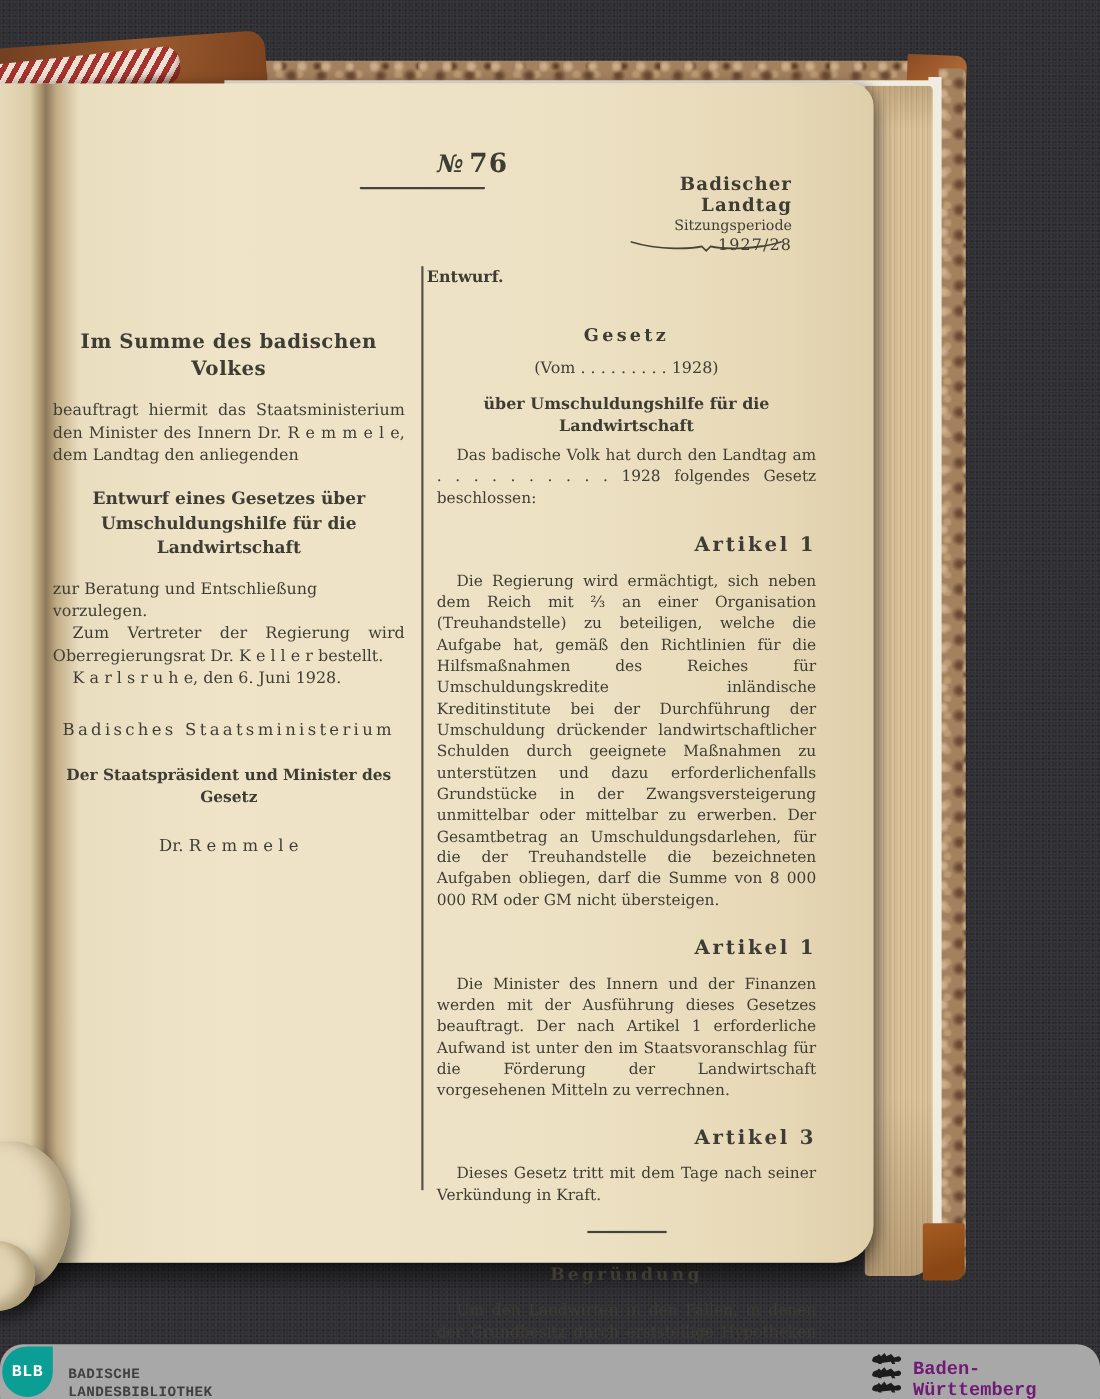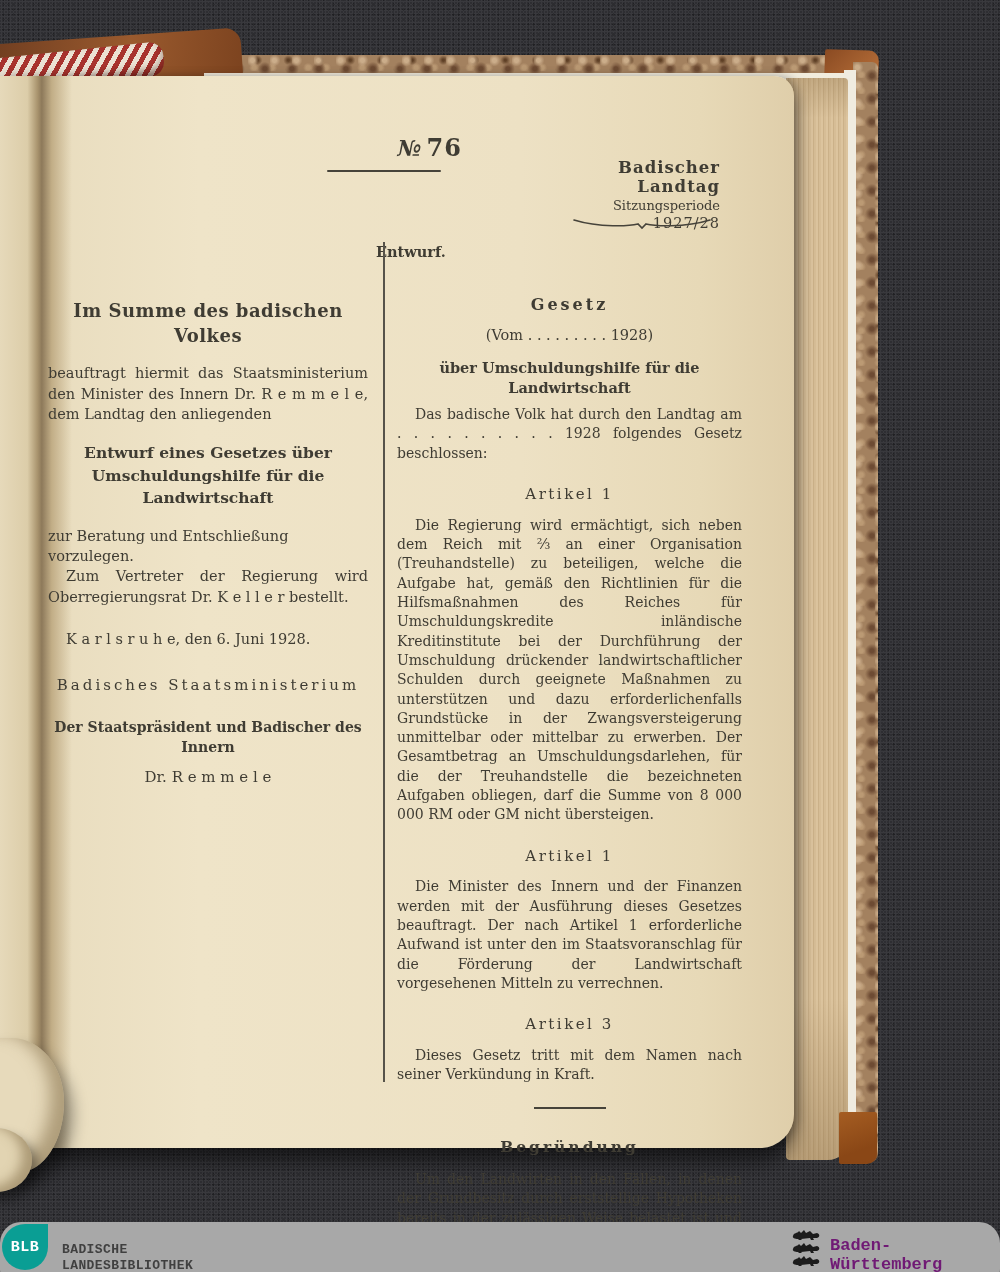--- a/index.html
+++ b/index.html
@@ -64,40 +64,40 @@
   .ink{ color:#3f3c33; }
   .issue{ position:absolute; left:332px; top:133px; width:130px; white-space:nowrap;text-align:right; }
   .issue .sym{ font-style:italic; font-size:22px; font-weight:bold; }
   .issue .num{ font-size:24px; font-weight:bold; letter-spacing:1px; }
   .issue-underline{ position:absolute; left:327px; top:170px; width:114px; height:2px; background:#46433a; border-radius:1px; }
   .masthead{ position:absolute; left:558px; top:158px; width:162px; text-align:right; }
   .masthead .m1{ font-size:16.5px; font-weight:bold; letter-spacing:1px; }
   .masthead .m2{ font-size:13px; margin-top:2px; }
   .masthead .m3{ font-size:14.5px; margin-top:2px; letter-spacing:1px; }
   .brace{ position:absolute; left:572px; top:218px; }
-  .draft-label{ position:absolute; left:376px; top:243px; font-size:14.5px; font-weight:600; }
+  .draft-label{ position:absolute; left:388px; top:243px; font-size:14.5px; font-weight:600; }
   .divider{ position:absolute; left:383px; top:242px; width:2px; height:840px; background:#57534a; }
   .col-left{ position:absolute; left:48px; top:298px; width:320px; font-size:14.5px; line-height:1.4; }
   .col-right{ position:absolute; left:397px; top:294px; width:345px; font-size:14px; line-height:1.38; }
   .c{ text-align:center; }
   .j{ text-align:justify; }
   .ind{ text-indent:18px; }
   .t-procl{ font-size:18px; font-weight:bold; letter-spacing:.5px; margin-bottom:15px; }
   .t-draft{ font-size:15.5px; font-weight:bold; margin:18px 14px 16px; line-height:1.45; }
   .sp2{ letter-spacing:2.5px; }
   .sp3{ letter-spacing:3px; }
   .t-ministry{ font-size:15px; font-weight:normal; margin-top:26px; }
   .t-signt{ font-size:14px; font-weight:bold; margin-top:22px; }
-  .t-signame{ font-size:15px; margin-top:10px; }
-  .mt16{ margin-top:16px; } .mt22{ margin-top:22px; }
+  .t-signame{ font-size:15px; margin-top:24px; }
+  .mt16{ margin-top:16px; } .mt22{ }
   .law-title{ font-size:16px; font-weight:bold; }
   .date-line{ font-size:14.5px; margin-top:9px; }
   .law-sub{ font-size:14.5px; font-weight:bold; margin-top:13px; }
   .enact{ margin-top:7px; }
-  .art-h{ font-size:15px; font-weight:400; margin:21px 0 11px; }
+  .art-h{ font-size:18px; font-weight:700; margin:21px 0 11px;text-align:right; }
   .sep-rule{ width:72px; height:2px; background:#46433a; margin:22px auto 0; }
   .just-h{ font-size:15.5px; font-weight:bold; margin:27px 0 13px; }
   
   .footer{ position:absolute; left:0; top:1222px; width:1000px; height:68px; background:#a8a8a8;
     font-family:Liberation Mono, monospace;border-radius:21px; }
   .blb-badge{ position:absolute; left:2px; top:2px; width:46px; height:46px; background:#0a9e94;
     border-radius:50% 0 50% 50%; display:flex; align-items:center; justify-content:center;
     color:#ffffff; font-weight:bold; font-size:15px; letter-spacing:.5px; }
   .lib-name{ position:absolute; left:62px; top:20px; color:#404040; font-weight:bold;
     font-size:13px; line-height:16px; letter-spacing:.4px; }
@@ -144,38 +144,38 @@
   <div class="divider"></div>
 
   <div class="col-left ink">
     <div class="t-procl c">Im Summe des badischen Volkes</div>
     <div class="j">beauftragt hiermit das Staatsministerium den Minister des Innern Dr. R e m m e l e, dem Landtag den anliegenden</div>
     <div class="t-draft c">Entwurf eines Gesetzes über Umschuldungshilfe für die Landwirtschaft</div>
     <div class="mt16">zur Beratung und Entschließung vorzulegen.</div>
     <div class="j ind">Zum Vertreter der Regierung wird Oberregierungsrat Dr. K e l l e r bestellt.</div>
     <div class="mt22 ind">K a r l s r u h e, den 6. Juni 1928.</div>
     <div class="t-ministry c sp3">Badisches Staatsministerium</div>
-    <div class="t-signt c">Der Staatspräsident und Badischer des Innern</div>
+    <div class="t-signt c">Der Staatspräsident und Minister des Gesetz</div>
     <div class="t-signame c">Dr. R e m m e l e</div>
   </div>
 
   <div class="col-right ink">
     <div class="law-title c sp3">Gesetz</div>
     <div class="date-line c">(Vom . . . . . . . . . 1928)</div>
     <div class="law-sub c">über Umschuldungshilfe für die Landwirtschaft</div>
     <div class="j ind enact">Das badische Volk hat durch den Landtag am . . . . . . . . . . 1928 folgendes Gesetz beschlossen:</div>
 
     <div class="art-h c sp2">Artikel 1</div>
     <div class="j ind">Die Regierung wird ermächtigt, sich neben dem Reich mit ⅔ an einer Organisation (Treuhandstelle) zu beteiligen, welche die Aufgabe hat, gemäß den Richtlinien für die Hilfsmaßnahmen des Reiches für Umschuldungskredite inländische Kreditinstitute bei der Durchführung der Umschuldung drückender landwirtschaftlicher Schulden durch geeignete Maßnahmen zu unterstützen und dazu erforderlichenfalls Grundstücke in der Zwangsversteigerung unmittelbar oder mittelbar zu erwerben. Der Gesamtbetrag an Umschuldungsdarlehen, für die der Treuhandstelle die bezeichneten Aufgaben obliegen, darf die Summe von 8 000 000 RM oder GM nicht übersteigen.</div>
 
     <div class="art-h c sp2">Artikel 1</div>
     <div class="j ind">Die Minister des Innern und der Finanzen werden mit der Ausführung dieses Gesetzes beauftragt. Der nach Artikel 1 erforderliche Aufwand ist unter den im Staatsvoranschlag für die Förderung der Landwirtschaft vorgesehenen Mitteln zu verrechnen.</div>
 
     <div class="art-h c sp2">Artikel 3</div>
-    <div class="j ind">Dieses Gesetz tritt mit dem Namen nach seiner Verkündung in Kraft.</div>
+    <div class="j ind">Dieses Gesetz tritt mit dem Tage nach seiner Verkündung in Kraft.</div>
 
     <div class="sep-rule"></div>
 
     <div class="just-h c sp3">Begründung</div>
     <div class="j ind">Um den Landwirten in den Fällen, in denen der Grundbesitz durch erststellige Hypotheken bereits in der zulässigen Weise belastet ist und weitere langfristige Kredite zu erträglichen Bedingungen nicht mehr zu erreichen sind, die Umschuldung, d. h. die Umwandlung</div>
   </div>
 
   <div class="footer">
     <div class="blb-badge">
       <span>BLB</span>

